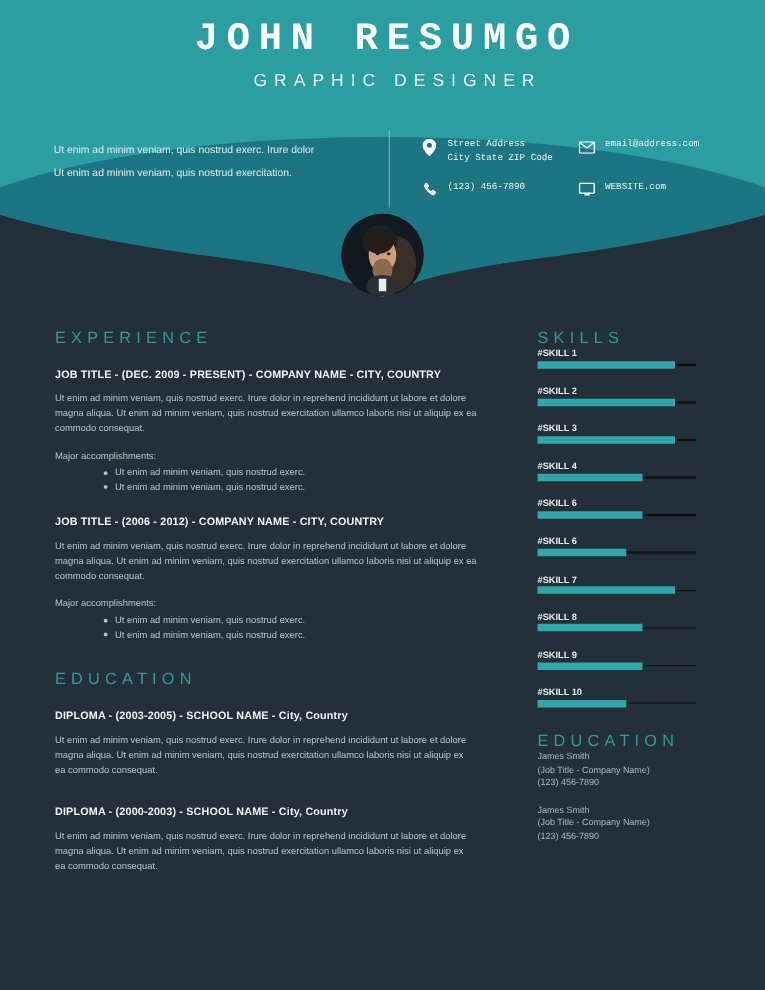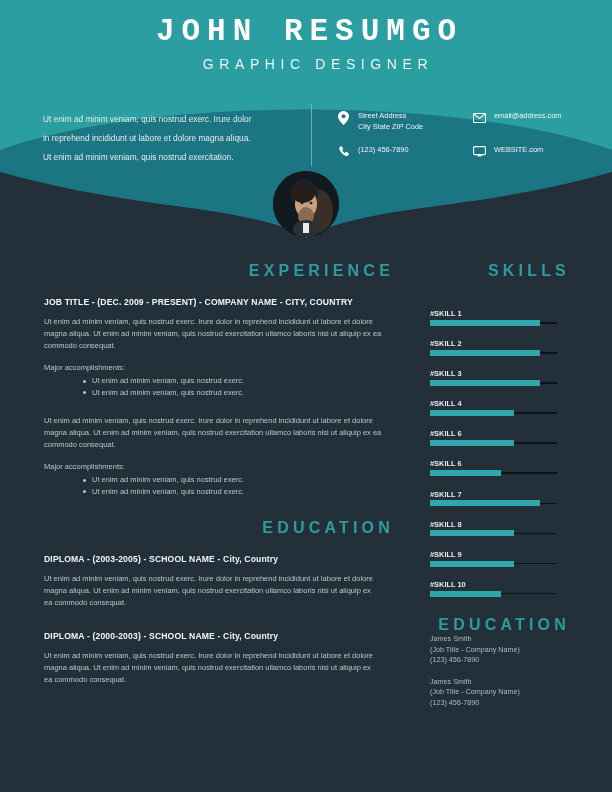--- a/index.html
+++ b/index.html
@@ -70,21 +70,22 @@
     opacity: .75;
   }
 
   #contact-grid {
     position: absolute;
     left: 336px; top: 110px;
     width: 260px;
     display: grid;
     grid-template-columns: 108px 132px;
     grid-template-rows: 34px 34px;
-    column-gap: 28px;
+    column-gap: 18px;
+    font-family: Liberation Mono, monospace;
   }
   .contact-item {
     display: flex;
     align-items: flex-start;
   }
   .contact-ico {
     width: 15px;
     height: 15px;
     flex: 0 0 15px;
     margin-right: 7px;
@@ -118,25 +119,24 @@
     left: 44px; top: 262px;
     width: 350px;
   }
   #right-col {
     position: absolute;
     left: 430px; top: 262px;
     width: 140px;
   }
 
   .section-title {
-    font-size: 16px;
-    font-weight: bold;
+    font-size: 13px;
+    font-weight: normal;
     letter-spacing: 4.2px;
     color: #2e9ba0;
-    text-align: right;
   }
   #skills-title, #references-title { color: #2e9ba0; }
 
   .entry { margin-top: 17px; }
   .entry-heading {
     font-size: 8.6px;
     font-weight: bold;
     color: #f2f6f7;
     letter-spacing: .15px;
     margin-bottom: 9px;
@@ -168,21 +168,21 @@
     position: absolute;
     left: -9px; top: 4.5px;
     width: 3px; height: 3px;
     border-radius: 50%;
     background: #b9c5c9;
   }
 
   .edu-body { width: 330px; }
 
   
-  #skills-list { margin-top: 29px; }
+  #skills-list { margin-top: 1px; }
   .skill-row { margin-bottom: 15.5px; }
   .skill-name {
     font-size: 7.4px;
     font-weight: bold;
     color: #e8eef0;
     margin-bottom: 4px;
   }
   .skill-track {
     position: relative;
     width: 127px;
@@ -221,21 +221,20 @@
       <path d="M612,172 C492,212 372,200 324,236 L324,250 L612,250 Z" fill="#243039"></path>
     </svg>
 
     <div id="name-block">
       <div id="full-name">JOHN RESUMGO</div>
       <div id="job-role">GRAPHIC DESIGNER</div>
     </div>
 
     <div id="summary-block">
       <div class="summary-line">Ut enim ad minim veniam, quis nostrud exerc. Irure dolor</div>
-      <div class="summary-line">in reprehend incididunt ut labore et dolore magna aliqua.</div>
       <div class="summary-line">Ut enim ad minim veniam, quis nostrud exercitation.</div>
     </div>
 
     <div id="contact-divider"></div>
 
     <div id="contact-grid">
 
       <div class="contact-item">
         <span class="contact-ico">
           <svg width="11" height="14" viewBox="0 0 11 14">
@@ -310,20 +309,21 @@
       <div class="entry-heading">JOB TITLE - (DEC. 2009 - PRESENT) - COMPANY NAME - CITY, COUNTRY</div>
       <div class="entry-body">Ut enim ad minim veniam, quis nostrud exerc. Irure dolor in reprehend incididunt ut labore et dolore magna aliqua. Ut enim ad minim veniam, quis nostrud exercitation ullamco laboris nisi ut aliquip ex ea commodo consequat.</div>
       <div class="accomplishments-label">Major accomplishments:</div>
       <ul class="bullets">
         <li>Ut enim ad minim veniam, quis nostrud exerc.</li>
         <li>Ut enim ad minim veniam, quis nostrud exerc.</li>
       </ul>
     </div>
 
     <div class="entry">
+      <div class="entry-heading">JOB TITLE - (2006 - 2012)  - COMPANY NAME - CITY, COUNTRY</div>
       <div class="entry-body">Ut enim ad minim veniam, quis nostrud exerc. Irure dolor in reprehend incididunt ut labore et dolore magna aliqua. Ut enim ad minim veniam, quis nostrud exercitation ullamco laboris nisi ut aliquip ex ea commodo consequat.</div>
       <div class="accomplishments-label">Major accomplishments:</div>
       <ul class="bullets">
         <li>Ut enim ad minim veniam, quis nostrud exerc.</li>
         <li>Ut enim ad minim veniam, quis nostrud exerc.</li>
       </ul>
     </div>
 
     <div style="height:22px"></div>
 

